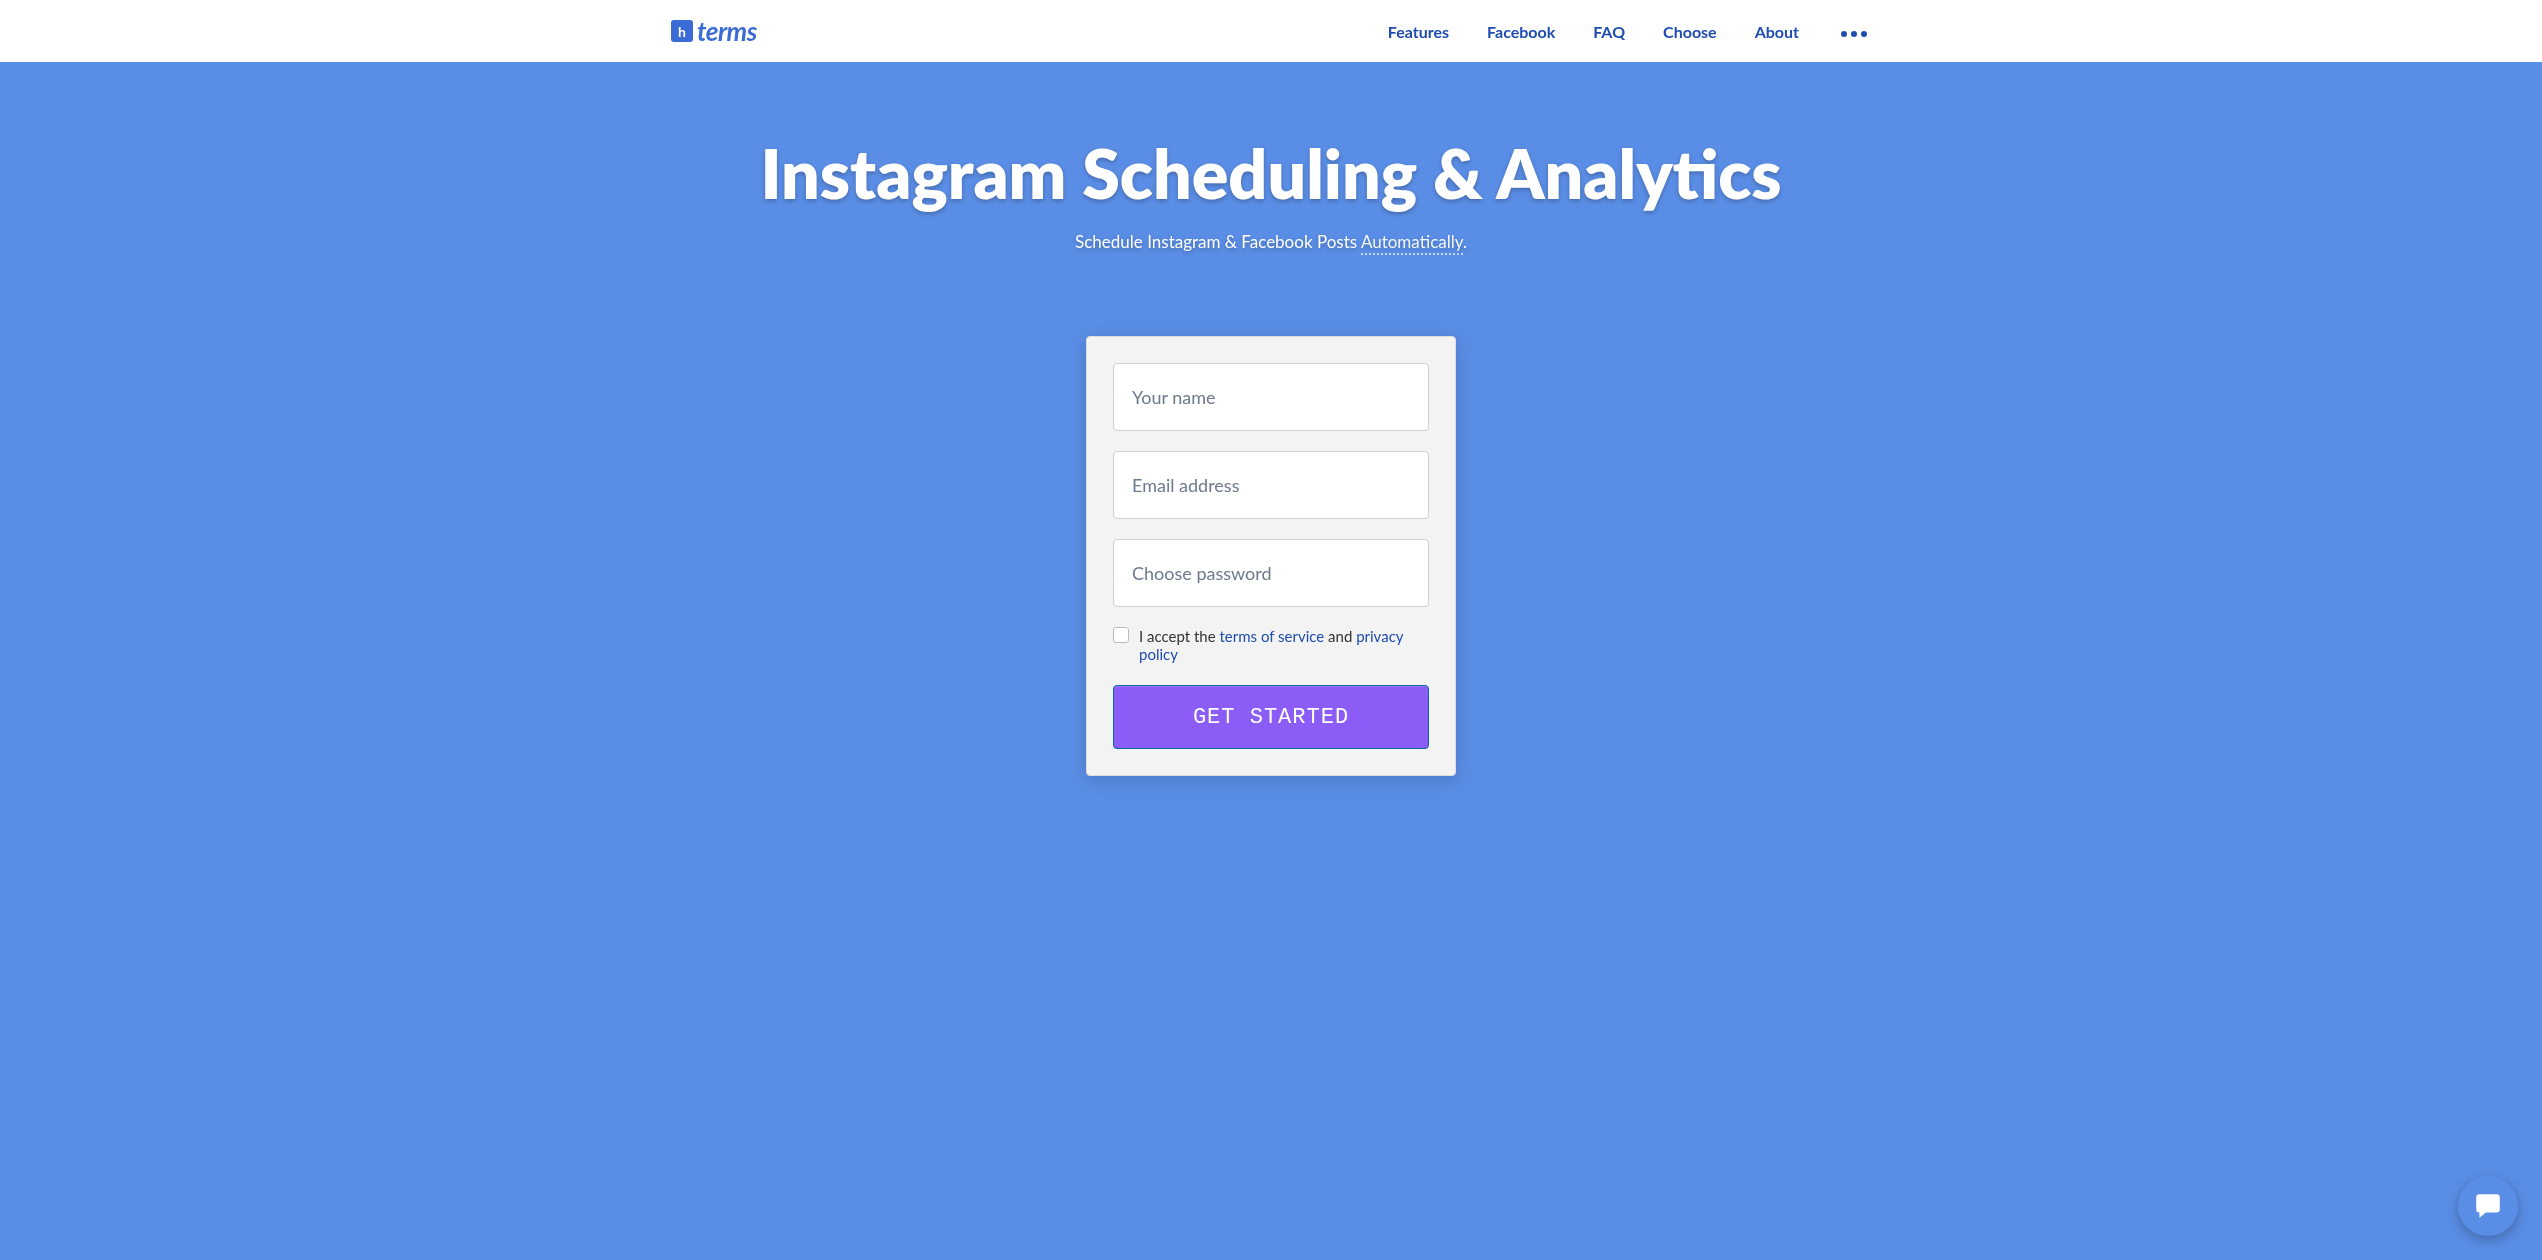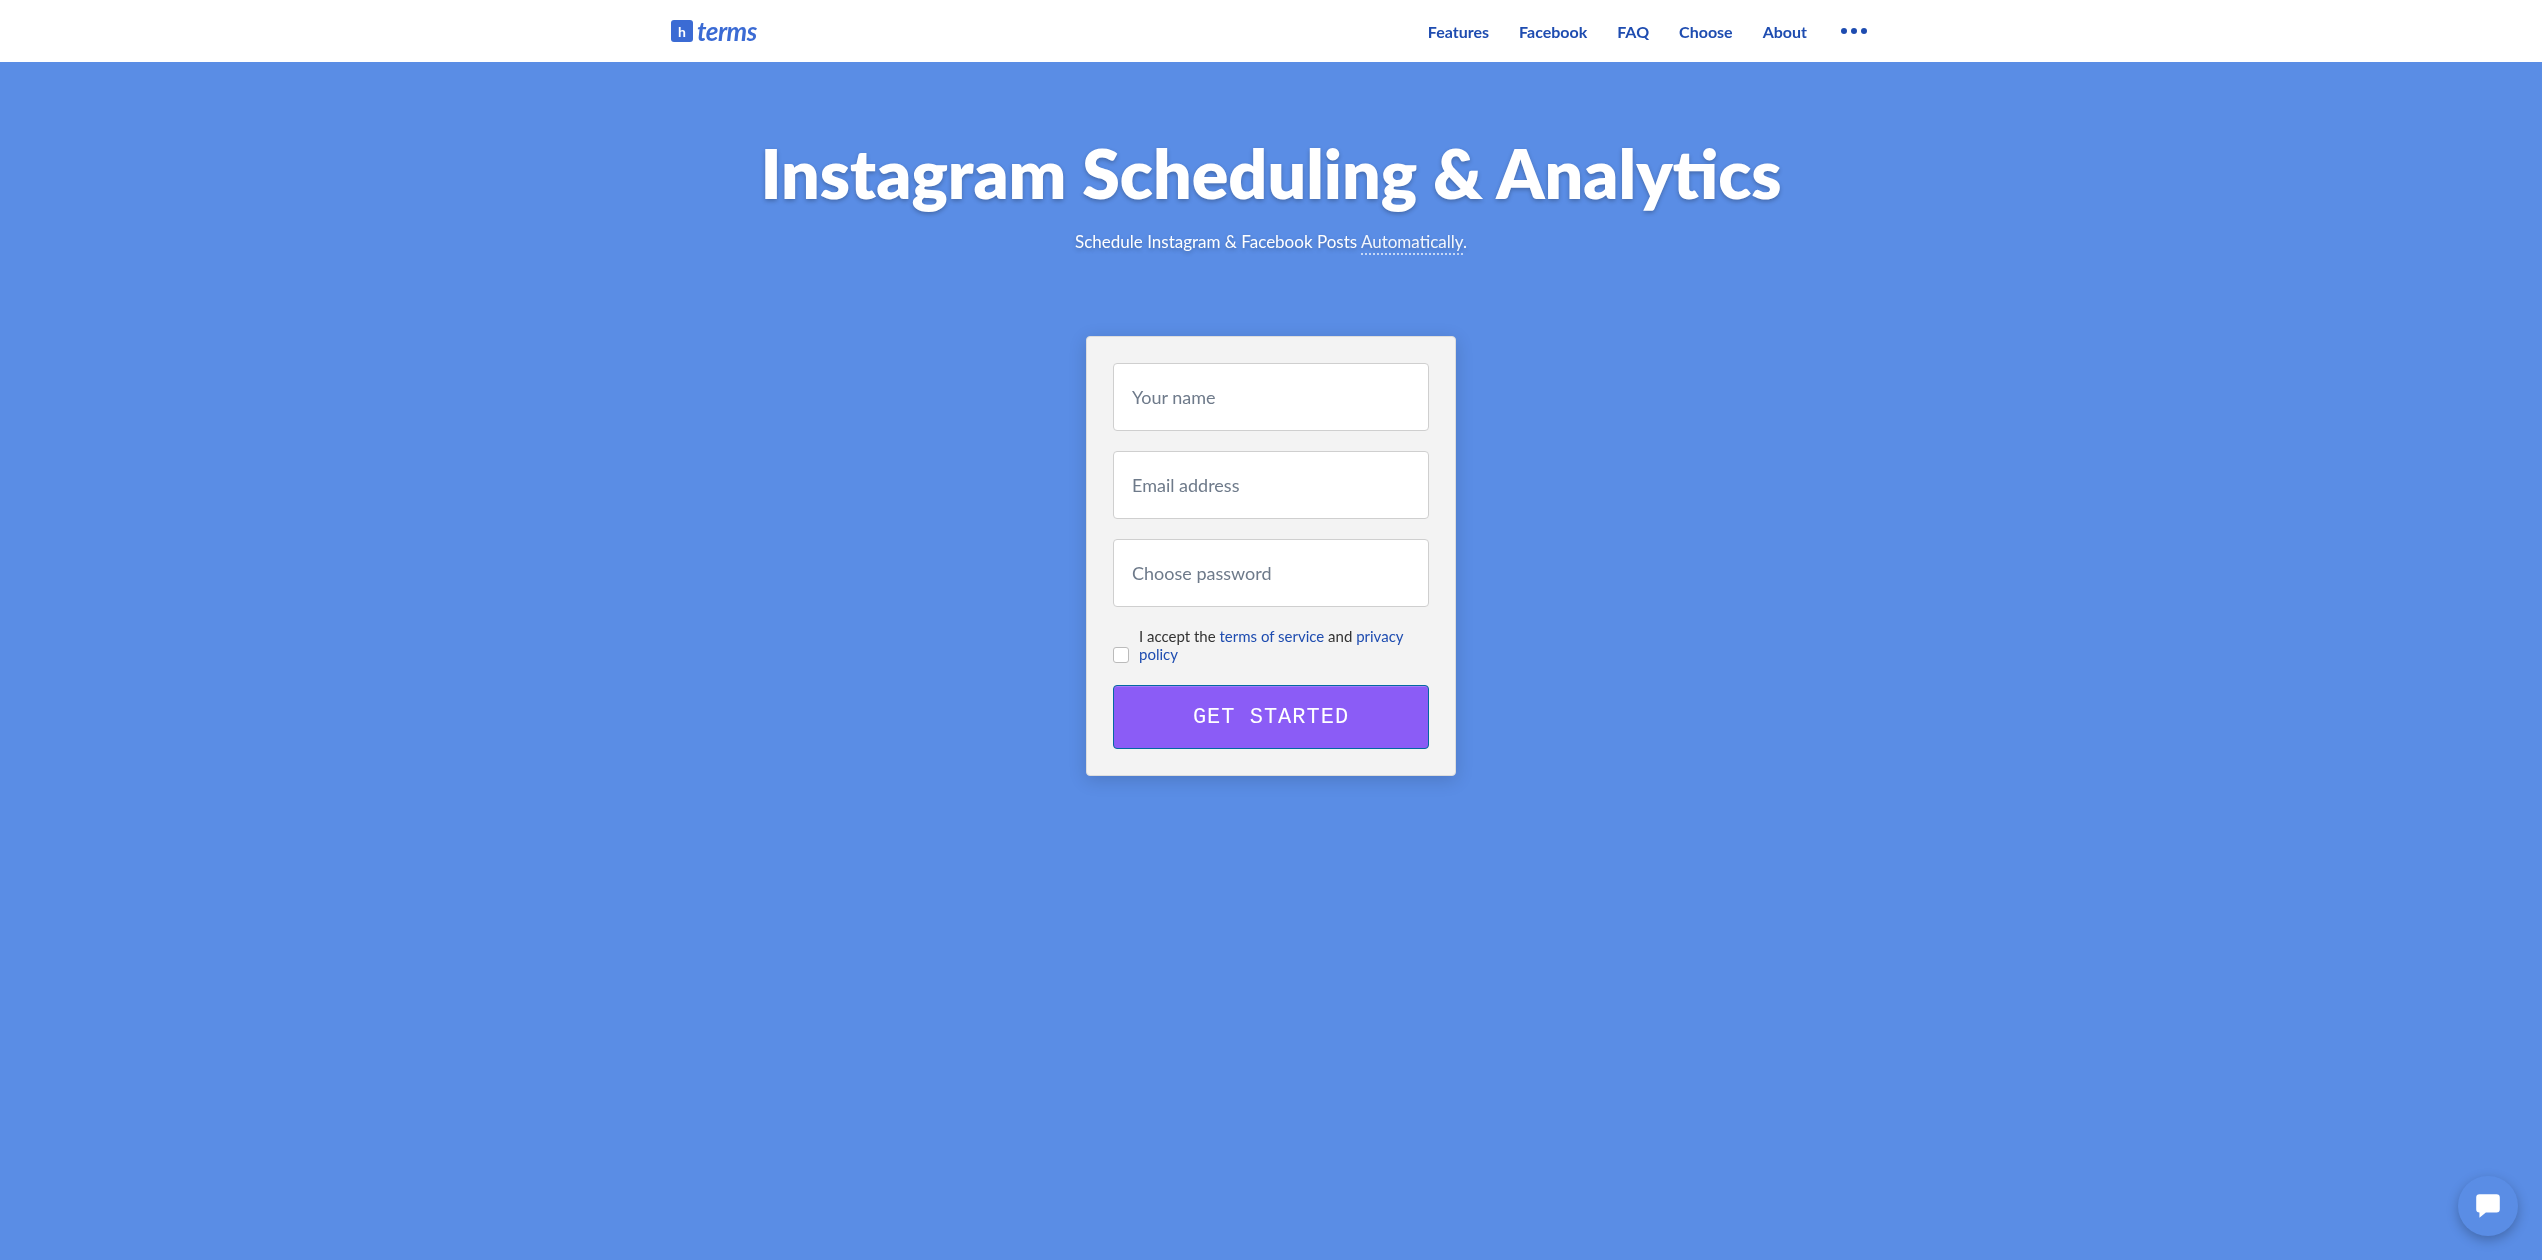--- a/index.html
+++ b/index.html
@@ -43,22 +43,22 @@
     .logo-text {
       color: #3b6bd4;
       font-size: 26px;
       font-weight: 700;
       font-style: italic;
       letter-spacing: -0.5px;
     }
     .nav-links {
       margin-left: auto;
       display: flex;
-      align-items: center;
-      gap: 30px;
+      align-items: flex-end;
+      gap: 38px;
     }
     .nav-link {
       color: #1e4cb0;
       font-size: 16px;
       font-weight: 700;
       text-decoration: none;
       cursor: pointer;
     }
     .more-icon {
       display: flex;
@@ -120,21 +120,21 @@
       font-size: 18px;
       color: #333;
       margin-bottom: 20px;
       font-family: inherit;
     }
     .field::placeholder {
       color: #6e7a8a;
     }
     .terms-row {
       display: flex;
-      align-items: flex-end;
+      align-items: flex-start;
       gap: 10px;
       margin-bottom: 22px;
       font-size: 15px;
       color: #333;
     }
     .terms-checkbox {
       width: 16px;
       height: 16px;
       border: 1px solid #bbb;
       border-radius: 3px;

